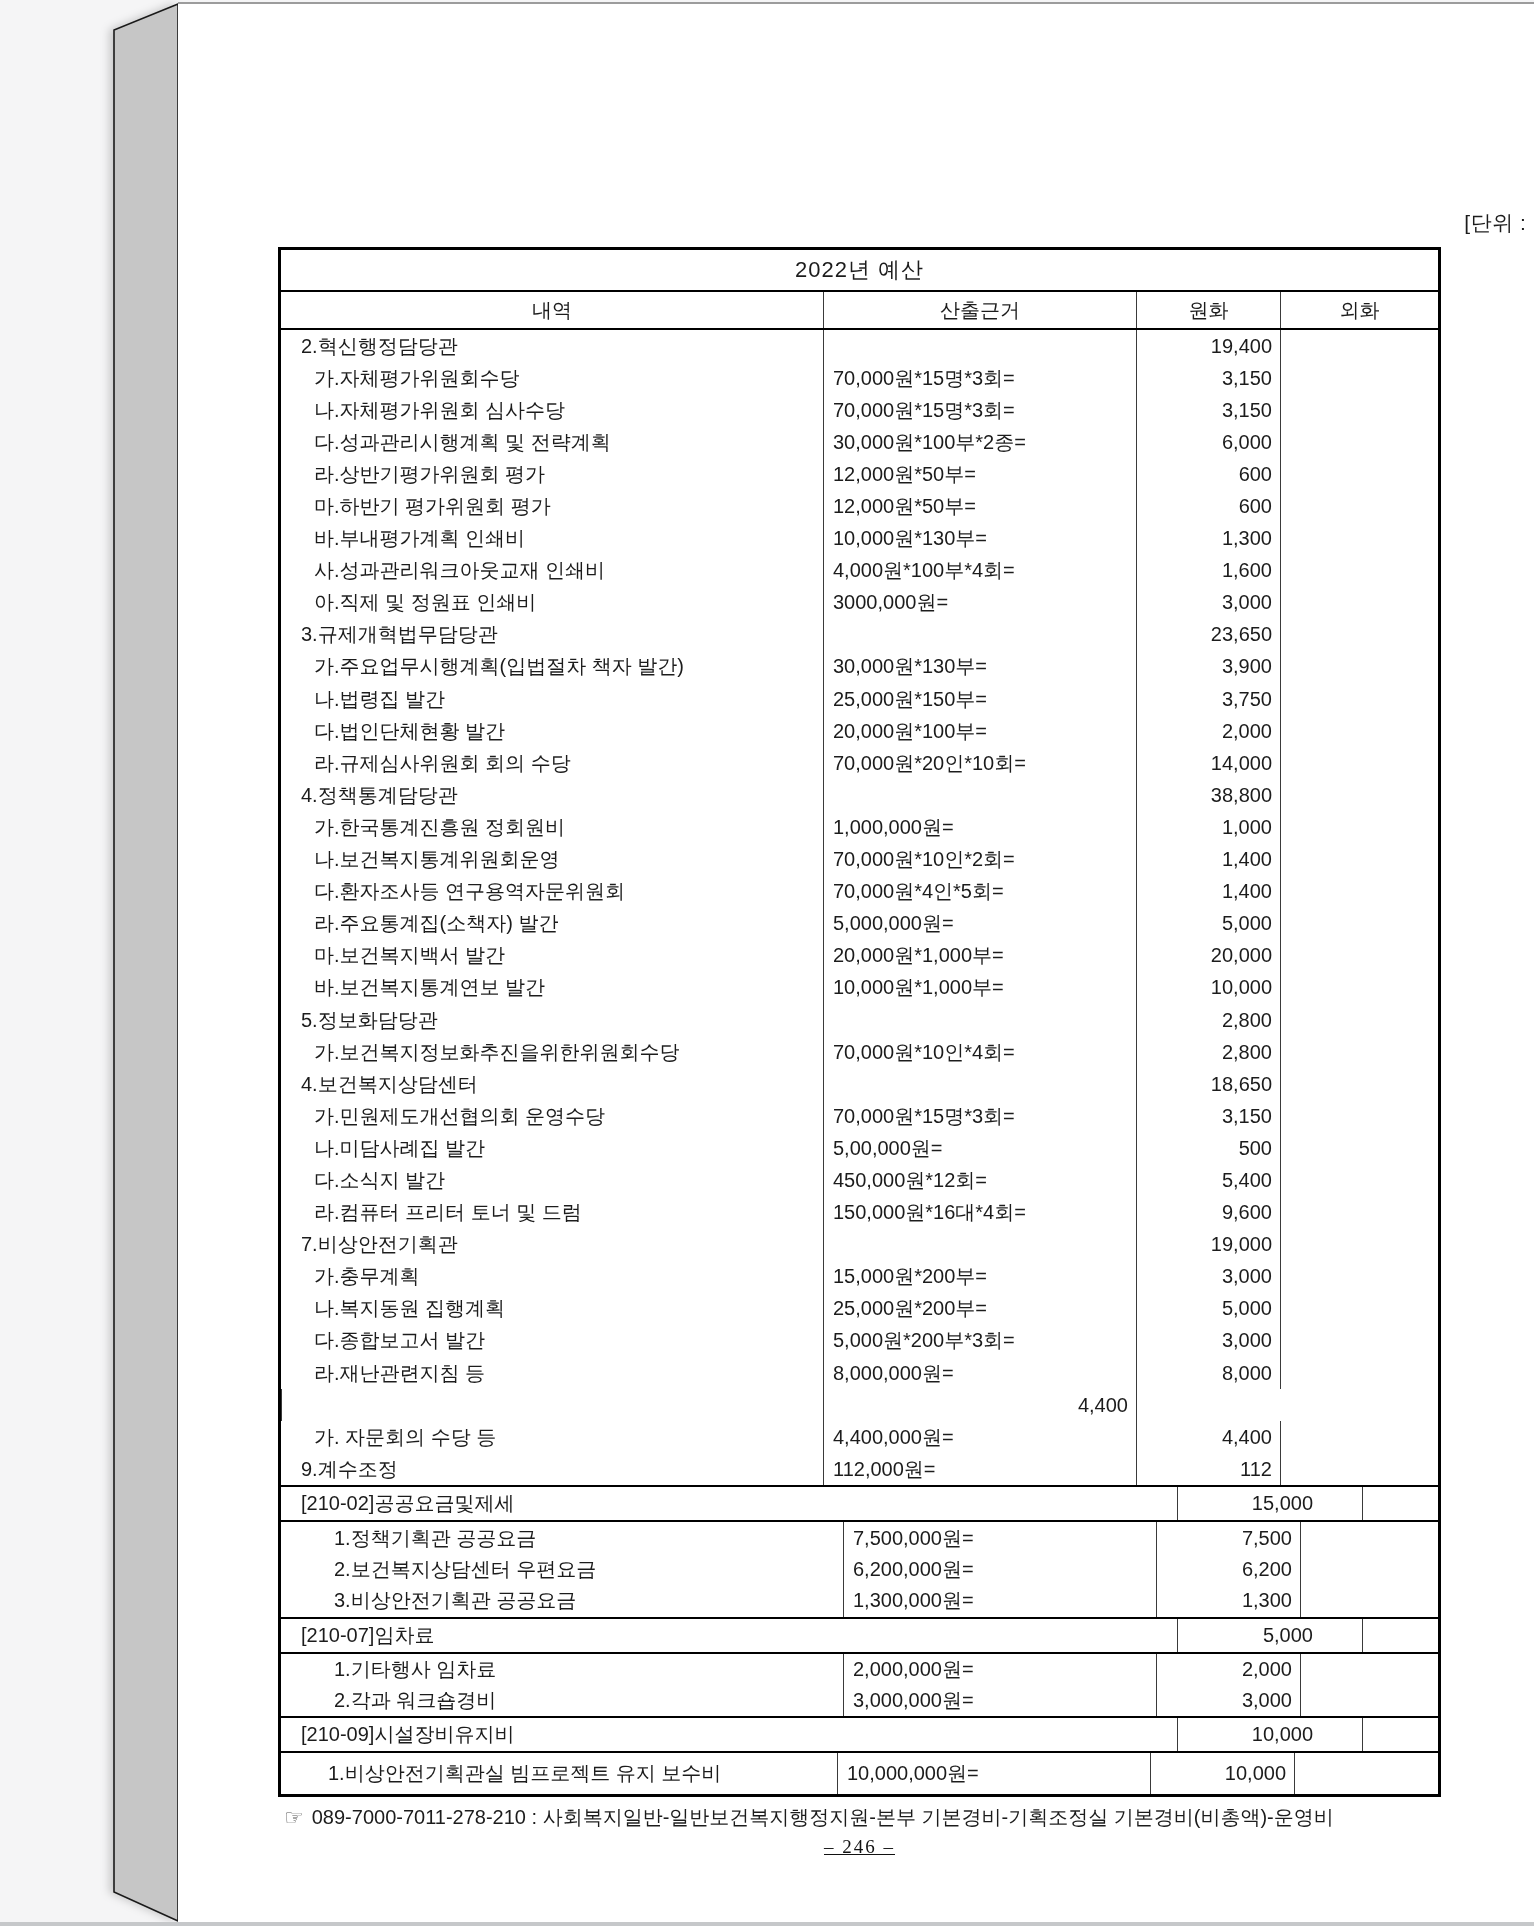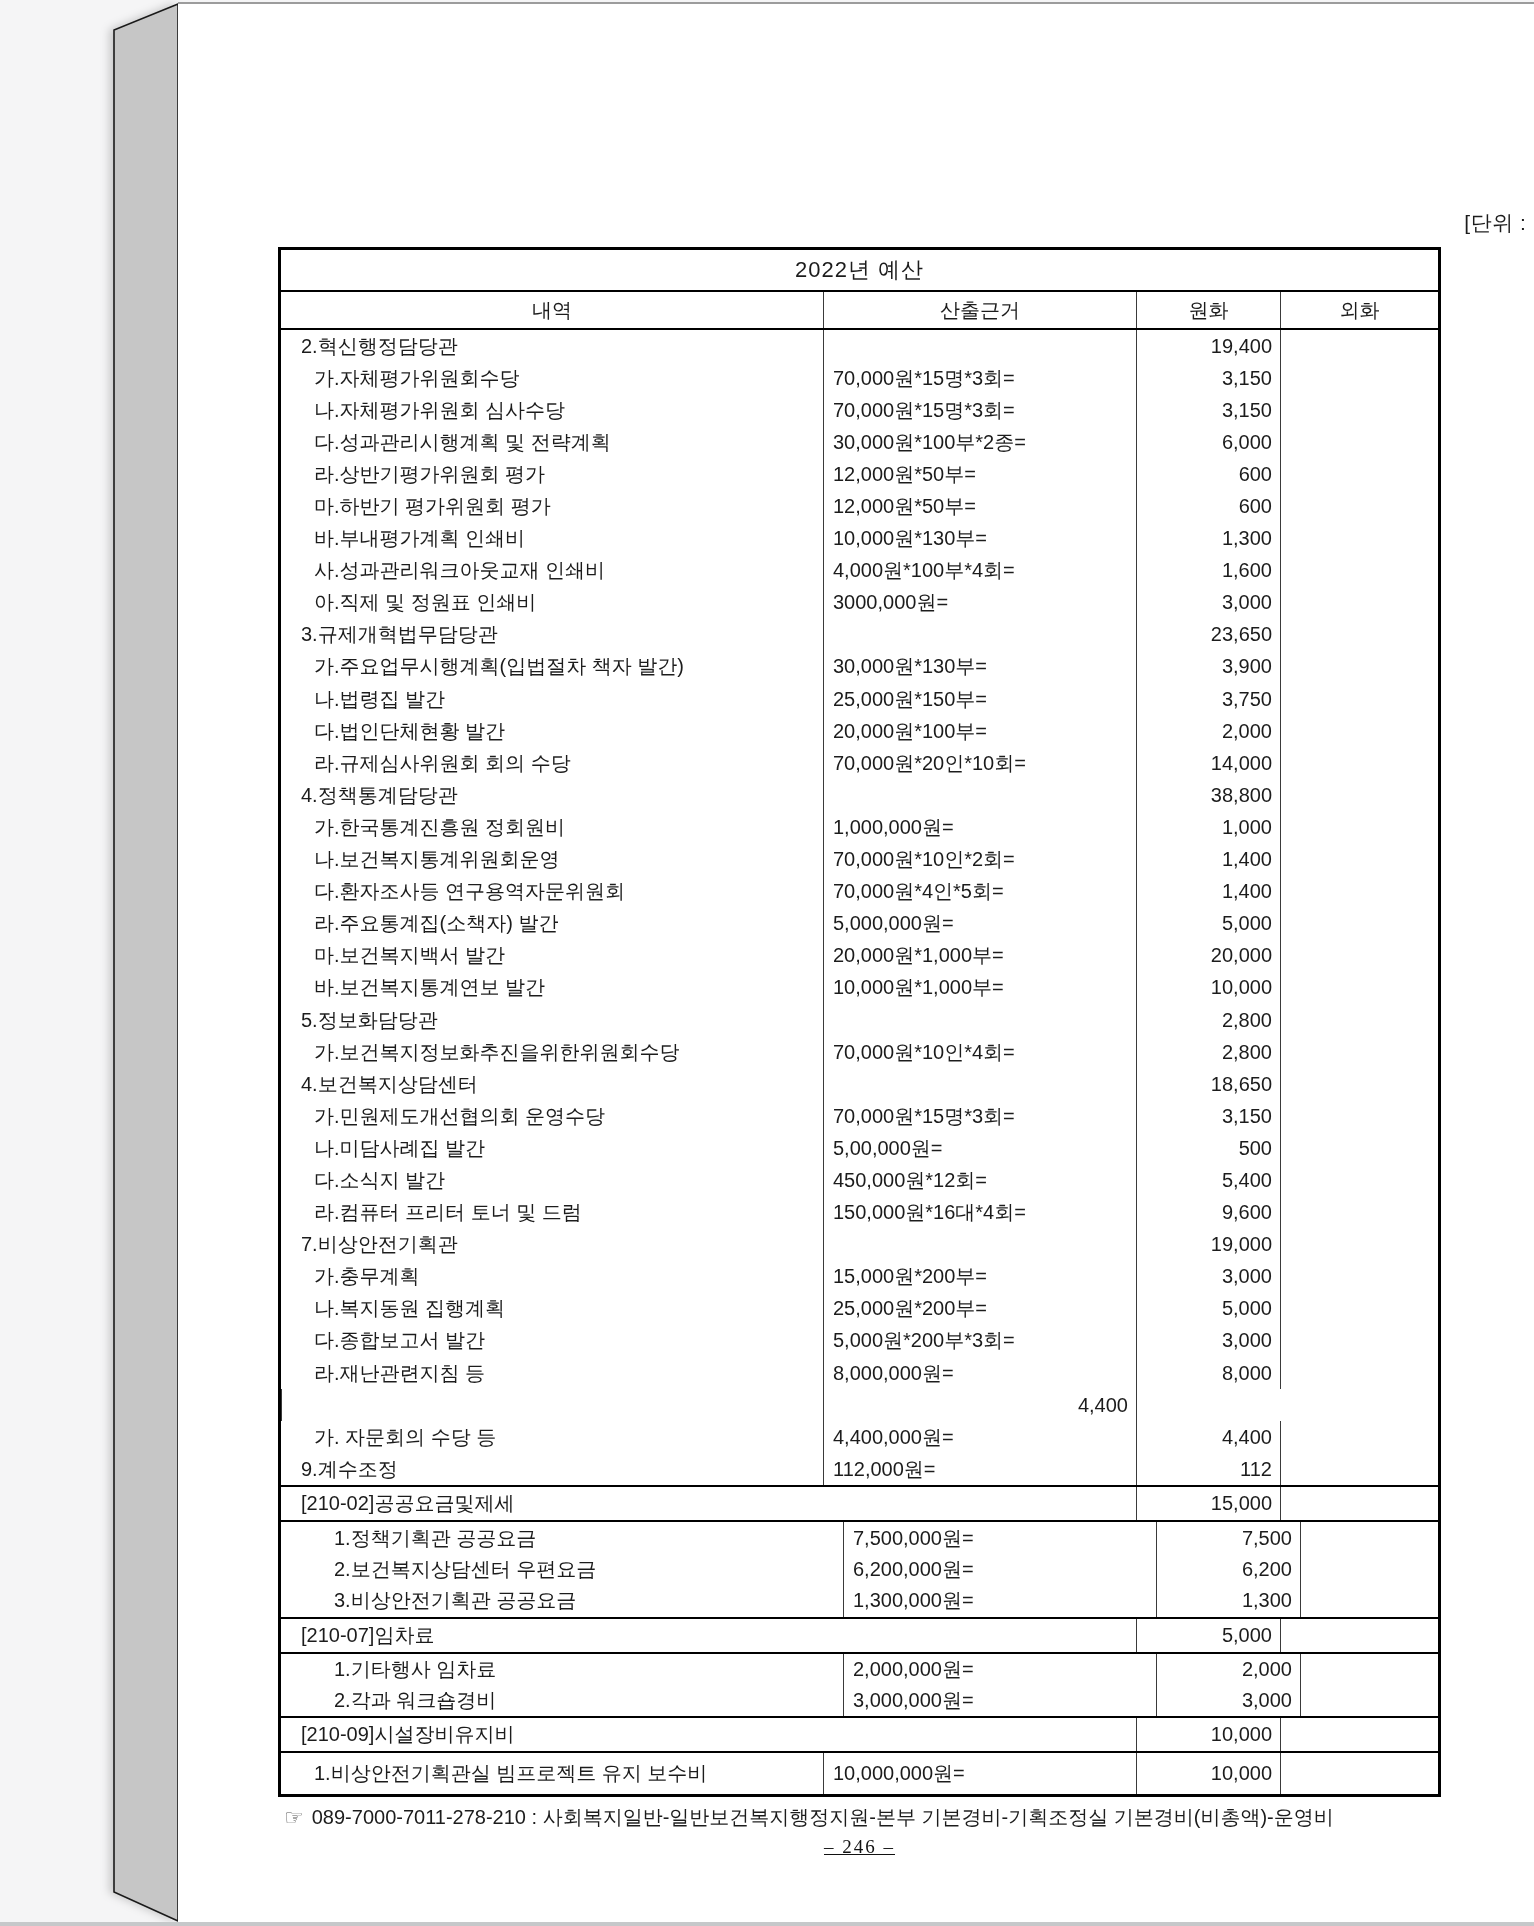--- a/index.html
+++ b/index.html
@@ -37,25 +37,25 @@
     font-size:22px;letter-spacing:1px;
   }
   .t-head{height:36px;border-bottom:2px solid #000;display:grid;
     grid-template-columns:542px 313px 144px 1fr;}
   .t-head .cell{justify-content:center;}
   .cell{display:flex;align-items:center;overflow:hidden;white-space:nowrap;box-sizing:border-box;}
   .bl{border-left:1.5px solid #3a3a3a;}
   .blk + .blk{border-top:2px solid #000;}
   .t-row{display:grid;}
   .g4{grid-template-columns:542px 313px 144px 1fr;text-align:center;}
-  .g3{grid-template-columns:855px 144px 1fr;}
+  .g3{grid-template-columns:855px 144px 1fr;gap:41px;}
   .main .t-row{height:32.1px;}
   .section .t-row{height:33px;}
   .group .t-row{height:31.4px;padding-left:20px;}
-  .group-tall .t-row{height:41px;}
+  .group-tall .t-row{height:41px;margin-left:14px;}
   .name.lv1{padding-left:20px;}
   .name.lv2{padding-left:33px;}
   .calc{padding-left:9px;}
   .won{justify-content:flex-end;padding-right:8px;}
 
   
   .footer-note{
     position:absolute;left:284px;top:1802px;width:1200px;
     font-size:20px;display:flex;align-items:center;white-space:nowrap;
   }

